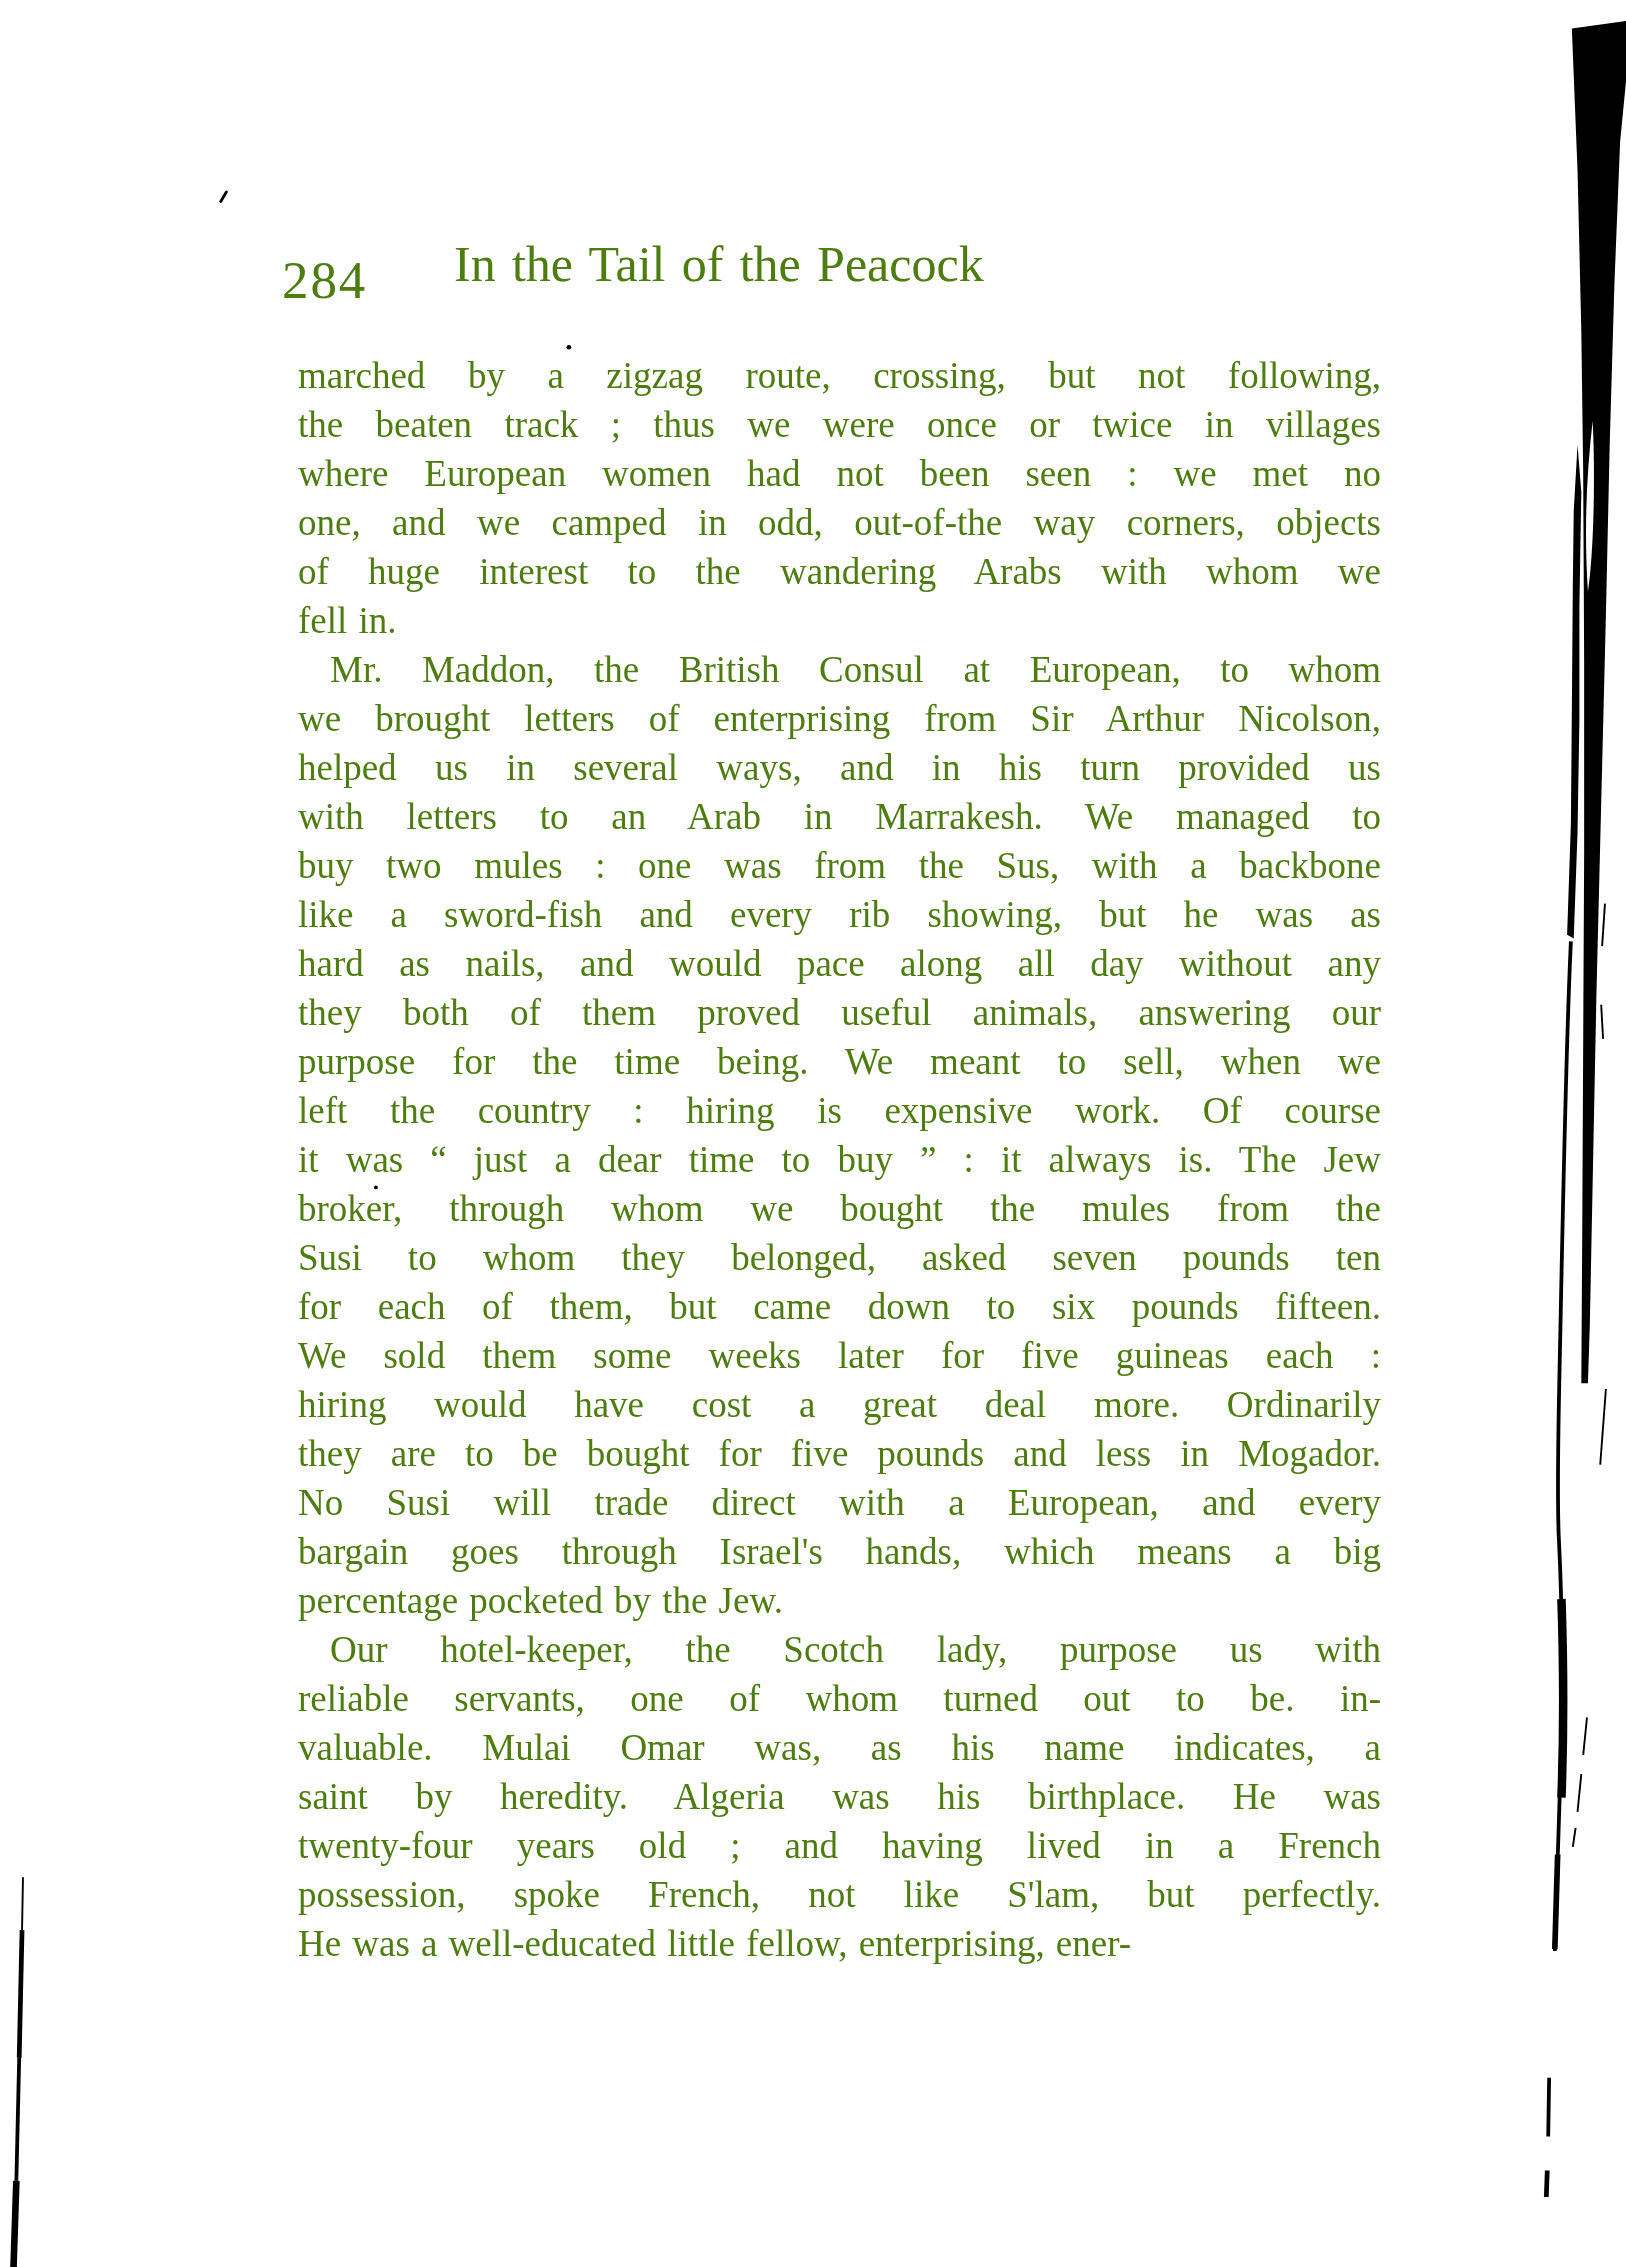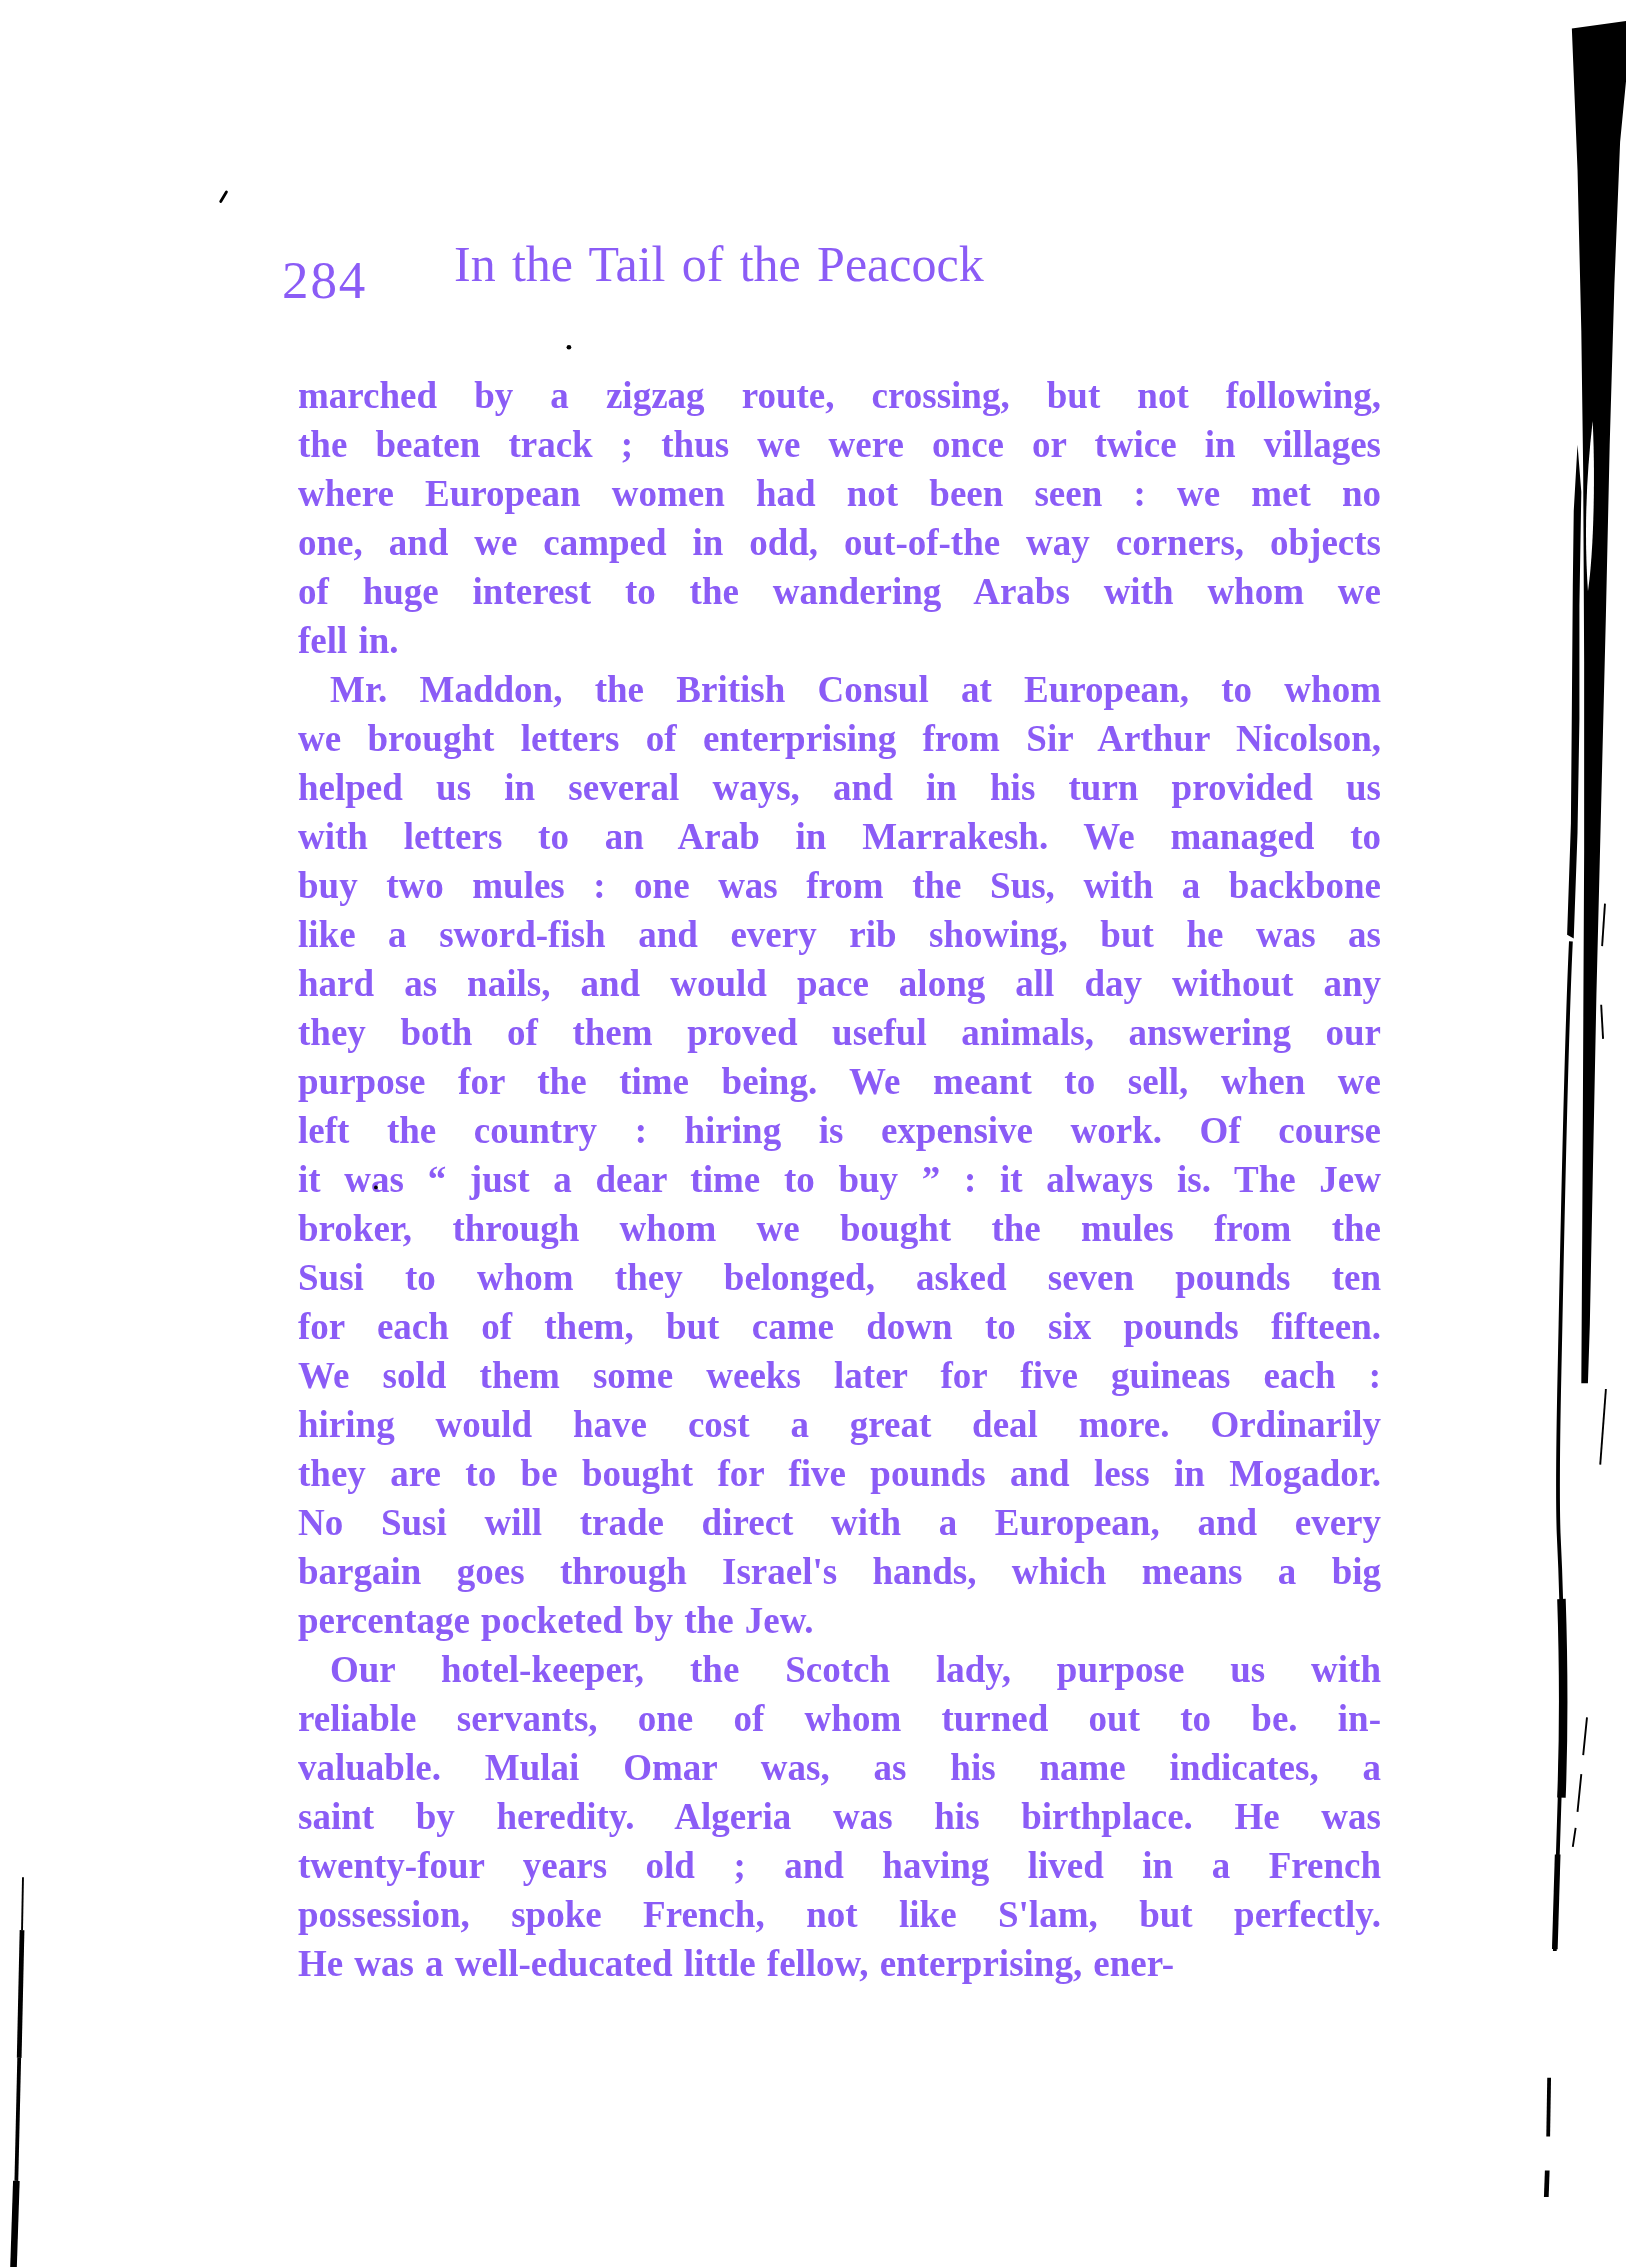--- a/index.html
+++ b/index.html
@@ -2,41 +2,40 @@
 <html style="font-size:15px"><head>
 <meta charset="utf-8">
 <style>
   html,body { margin:0; padding:0; background:#fff; }
   #page {
     position:relative;
     width:1627px; height:2267px;
     background:#ffffff;
     overflow:hidden;
     font-family:"Liberation Serif", serif;
-    color:#8b5cf6;
+    color:#4d7c0f;
   }
   
   .page-number {
     position:absolute; left:282px; top:254px;
     font-size:53px; line-height:53px;
     letter-spacing:1.9px;
   }
   .running-title {
     position:absolute; left:454px; top:232px;
     font-size:50px; line-height:64px;
     letter-spacing:0px; word-spacing:3.8px;
     white-space:nowrap;
   }
   
   .text-block {
-    position:absolute; left:298px; top:371px;
+    position:absolute; left:298px; top:351px;
     width:1083px;
     font-size:37px;
     word-spacing:1.9px;
-    font-weight:bold;
   }
   .paragraph { margin:0; padding:0; }
   .line {
     height:49px; line-height:49px;
     white-space:nowrap;
     text-align:justify;
     text-align-last:justify;
     overflow:visible;
   }
   .line-last { text-align-last:left; }

